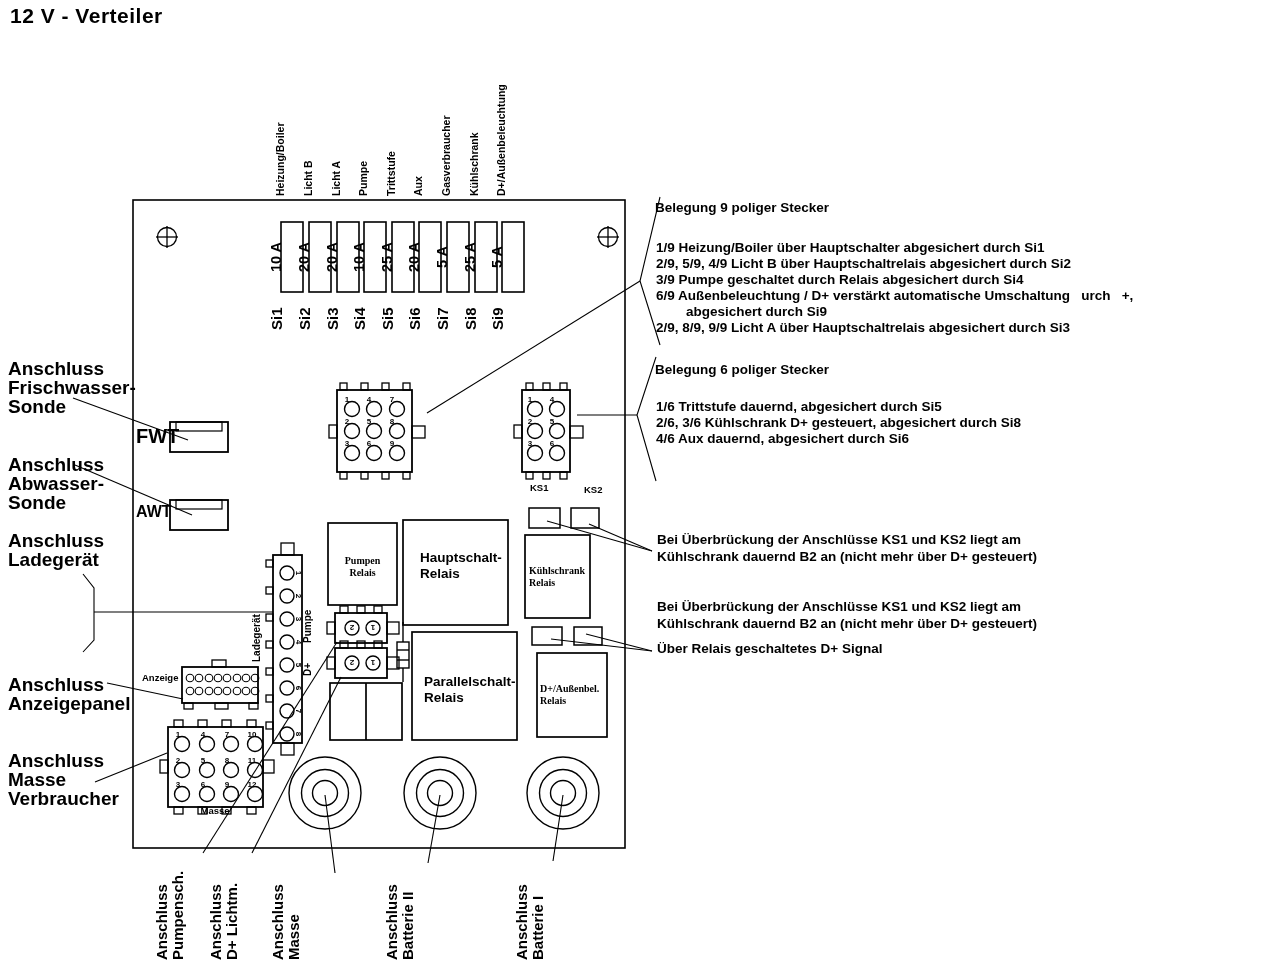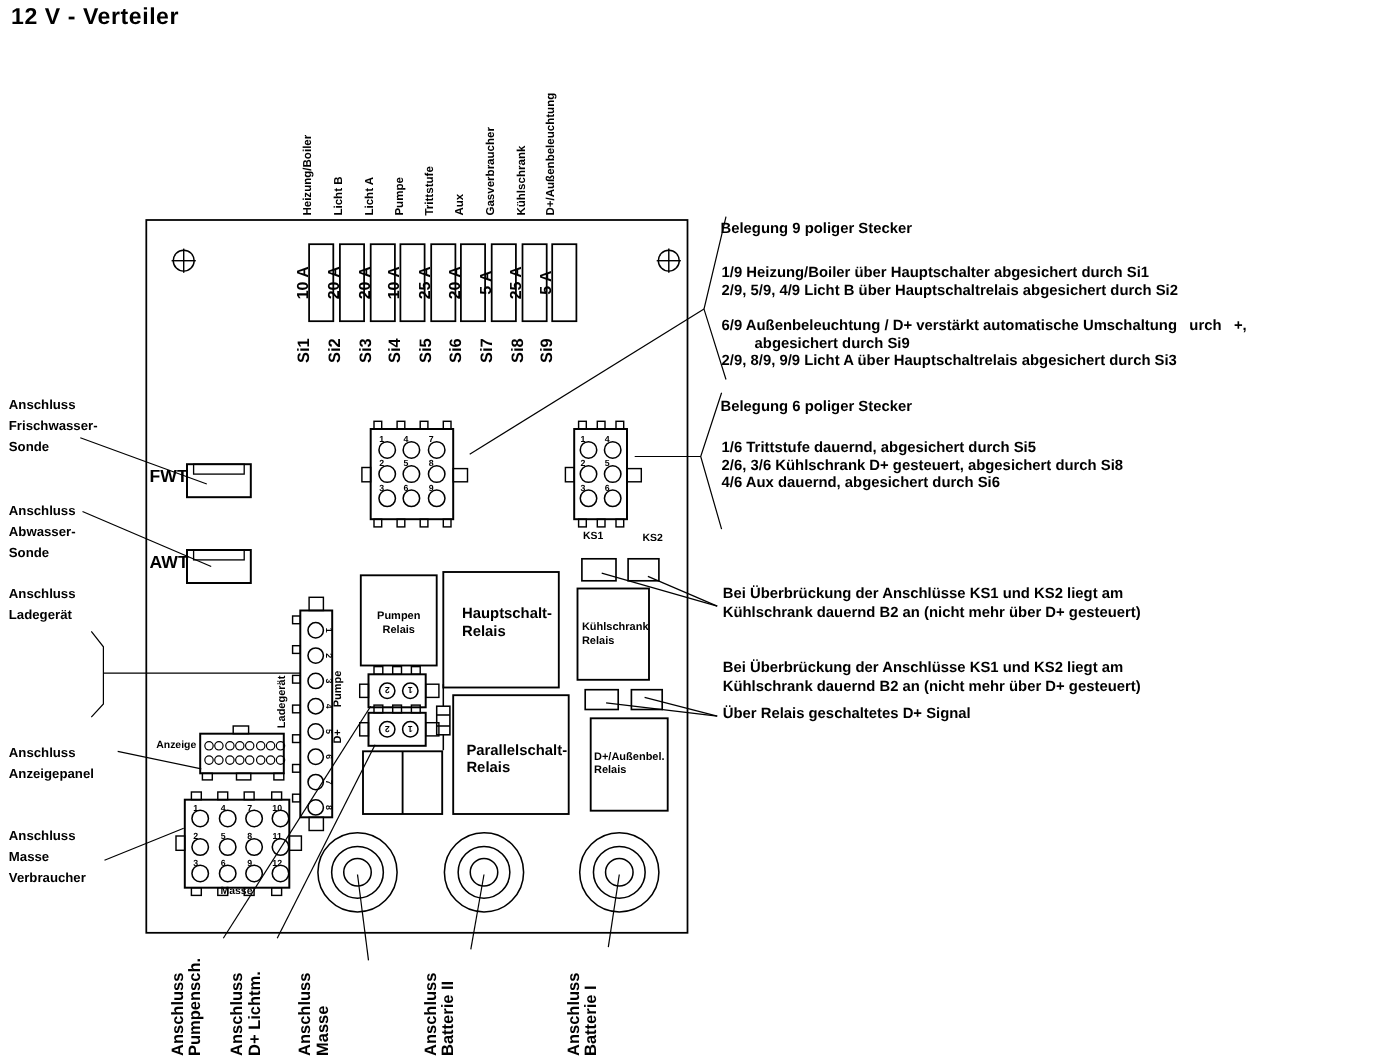--- a/index.html
+++ b/index.html
@@ -5,28 +5,28 @@
   html,body{margin:0;padding:0;background:#fff;}
   .stage{position:relative;width:1265px;height:962px;background:#fff;overflow:hidden;
          font-family:"Liberation Sans",sans-serif;}
   svg{position:absolute;left:0;top:0;}
   .t{position:absolute;color:#000;font-weight:bold;white-space:pre;line-height:1.15;}
   .ml{white-space:pre-line;}
   .rot{transform:rotate(-90deg);transform-origin:0 100%;}
   .title{left:10px;top:4px;font-size:21px;letter-spacing:0.5px;}
   .rhead{font-size:13.5px;}
   .rline{font-size:13.5px;}
-  .llab{left:8px;font-size:12px;line-height:19px;}
+  .llab{left:8px;font-size:19px;line-height:19px;}
   .pinlist{left:8px;top:572px;font-size:9px;line-height:9.2px;}
   .vlab{width:118px;height:12px;top:184px;font-size:10.5px;}
   .amp{width:66px;height:16px;top:274px;font-size:14.5px;text-align:center;}
   .si{width:40px;height:16px;top:314px;font-size:15px;}
   .blab{width:110px;height:32px;top:928px;font-size:15px;line-height:16px;}
   .small{font-size:9.5px;}
-  .relay-s{font-size:10px;line-height:12px;}
+  .relay-s{font-size:10px;line-height:12px;font-family:Liberation Serif, serif;}
   .relay-l{font-size:13.5px;line-height:16px;}
   .pn{font:bold 8px "Liberation Sans",sans-serif;fill:#000;}
   line,polyline,rect.o,circle.o{stroke:#000;fill:none;}
 </style>
 </head>
 <body>
 
 <div class="stage">
 
 <svg width="1265" height="962" viewBox="0 0 1265 962">
@@ -365,20 +365,21 @@
 <div class="t rot si" style="left:367px">Si4</div>
 <div class="t rot si" style="left:395px">Si5</div>
 <div class="t rot si" style="left:422px">Si6</div>
 <div class="t rot si" style="left:450px">Si7</div>
 <div class="t rot si" style="left:478px">Si8</div>
 <div class="t rot si" style="left:505px">Si9</div>
 
 <div class="t rhead" style="left:655px;top:200px">Belegung 9 poliger Stecker</div>
 <div class="t rline" style="left:656px;top:240px">1/9 Heizung/Boiler über Hauptschalter abgesichert durch Si1</div>
 <div class="t rline" style="left:656px;top:256px">2/9, 5/9, 4/9 Licht B über Hauptschaltrelais abgesichert durch Si2</div>
+<div class="t rline" style="left:656px;top:272px">3/9 Pumpe geschaltet durch Relais abgesichert durch Si4</div>
 <div class="t rline" style="left:656px;top:288px">6/9 Außenbeleuchtung / D+ verstärkt automatische Umschaltung   urch   +,</div>
 <div class="t rline" style="left:656px;top:304px">        abgesichert durch Si9</div>
 <div class="t rline" style="left:656px;top:320px">2/9, 8/9, 9/9 Licht A über Hauptschaltrelais abgesichert durch Si3</div>
 
 <div class="t rhead" style="left:655px;top:362px">Belegung 6 poliger Stecker</div>
 <div class="t rline" style="left:656px;top:399px">1/6 Trittstufe dauernd, abgesichert durch Si5</div>
 <div class="t rline" style="left:656px;top:415px">2/6, 3/6 Kühlschrank D+ gesteuert, abgesichert durch Si8</div>
 <div class="t rline" style="left:656px;top:431px">4/6 Aux dauernd, abgesichert durch Si6</div>
 
 <div class="t rline" style="left:657px;top:532px">Bei Überbrückung der Anschlüsse KS1 und KS2 liegt am</div>
@@ -394,21 +395,21 @@
 Abwasser-
 Sonde</div>
 <div class="t llab ml" style="top:531px">Anschluss
 Ladegerät</div>
 <div class="t llab ml" style="top:675px">Anschluss
 Anzeigepanel</div>
 <div class="t llab ml" style="top:751px">Anschluss
 Masse
 Verbraucher</div>
 
-<div class="t" style="left:136px;top:425px;font-size:16px">FWT</div>
+<div class="t" style="left:136px;top:425px;font-size:20px">FWT</div>
 <div class="t" style="left:136px;top:503px;font-size:16px">AWT</div>
 <div class="t small" style="left:142px;top:673px">Anzeige</div>
 <div class="t small" style="left:190px;top:806px;width:50px;text-align:center">Masse</div>
 <div class="t small" style="left:530px;top:483px">KS1</div>
 <div class="t small" style="left:584px;top:485px">KS2</div>
 
 <div class="t rot" style="left:261px;top:652px;width:62px;height:10px;font-size:10px">Ladegerät</div>
 <div class="t rot" style="left:312px;top:633px;width:40px;height:10px;font-size:10px">Pumpe</div>
 <div class="t rot" style="left:312px;top:666px;width:30px;height:10px;font-size:10px">D+</div>
 

